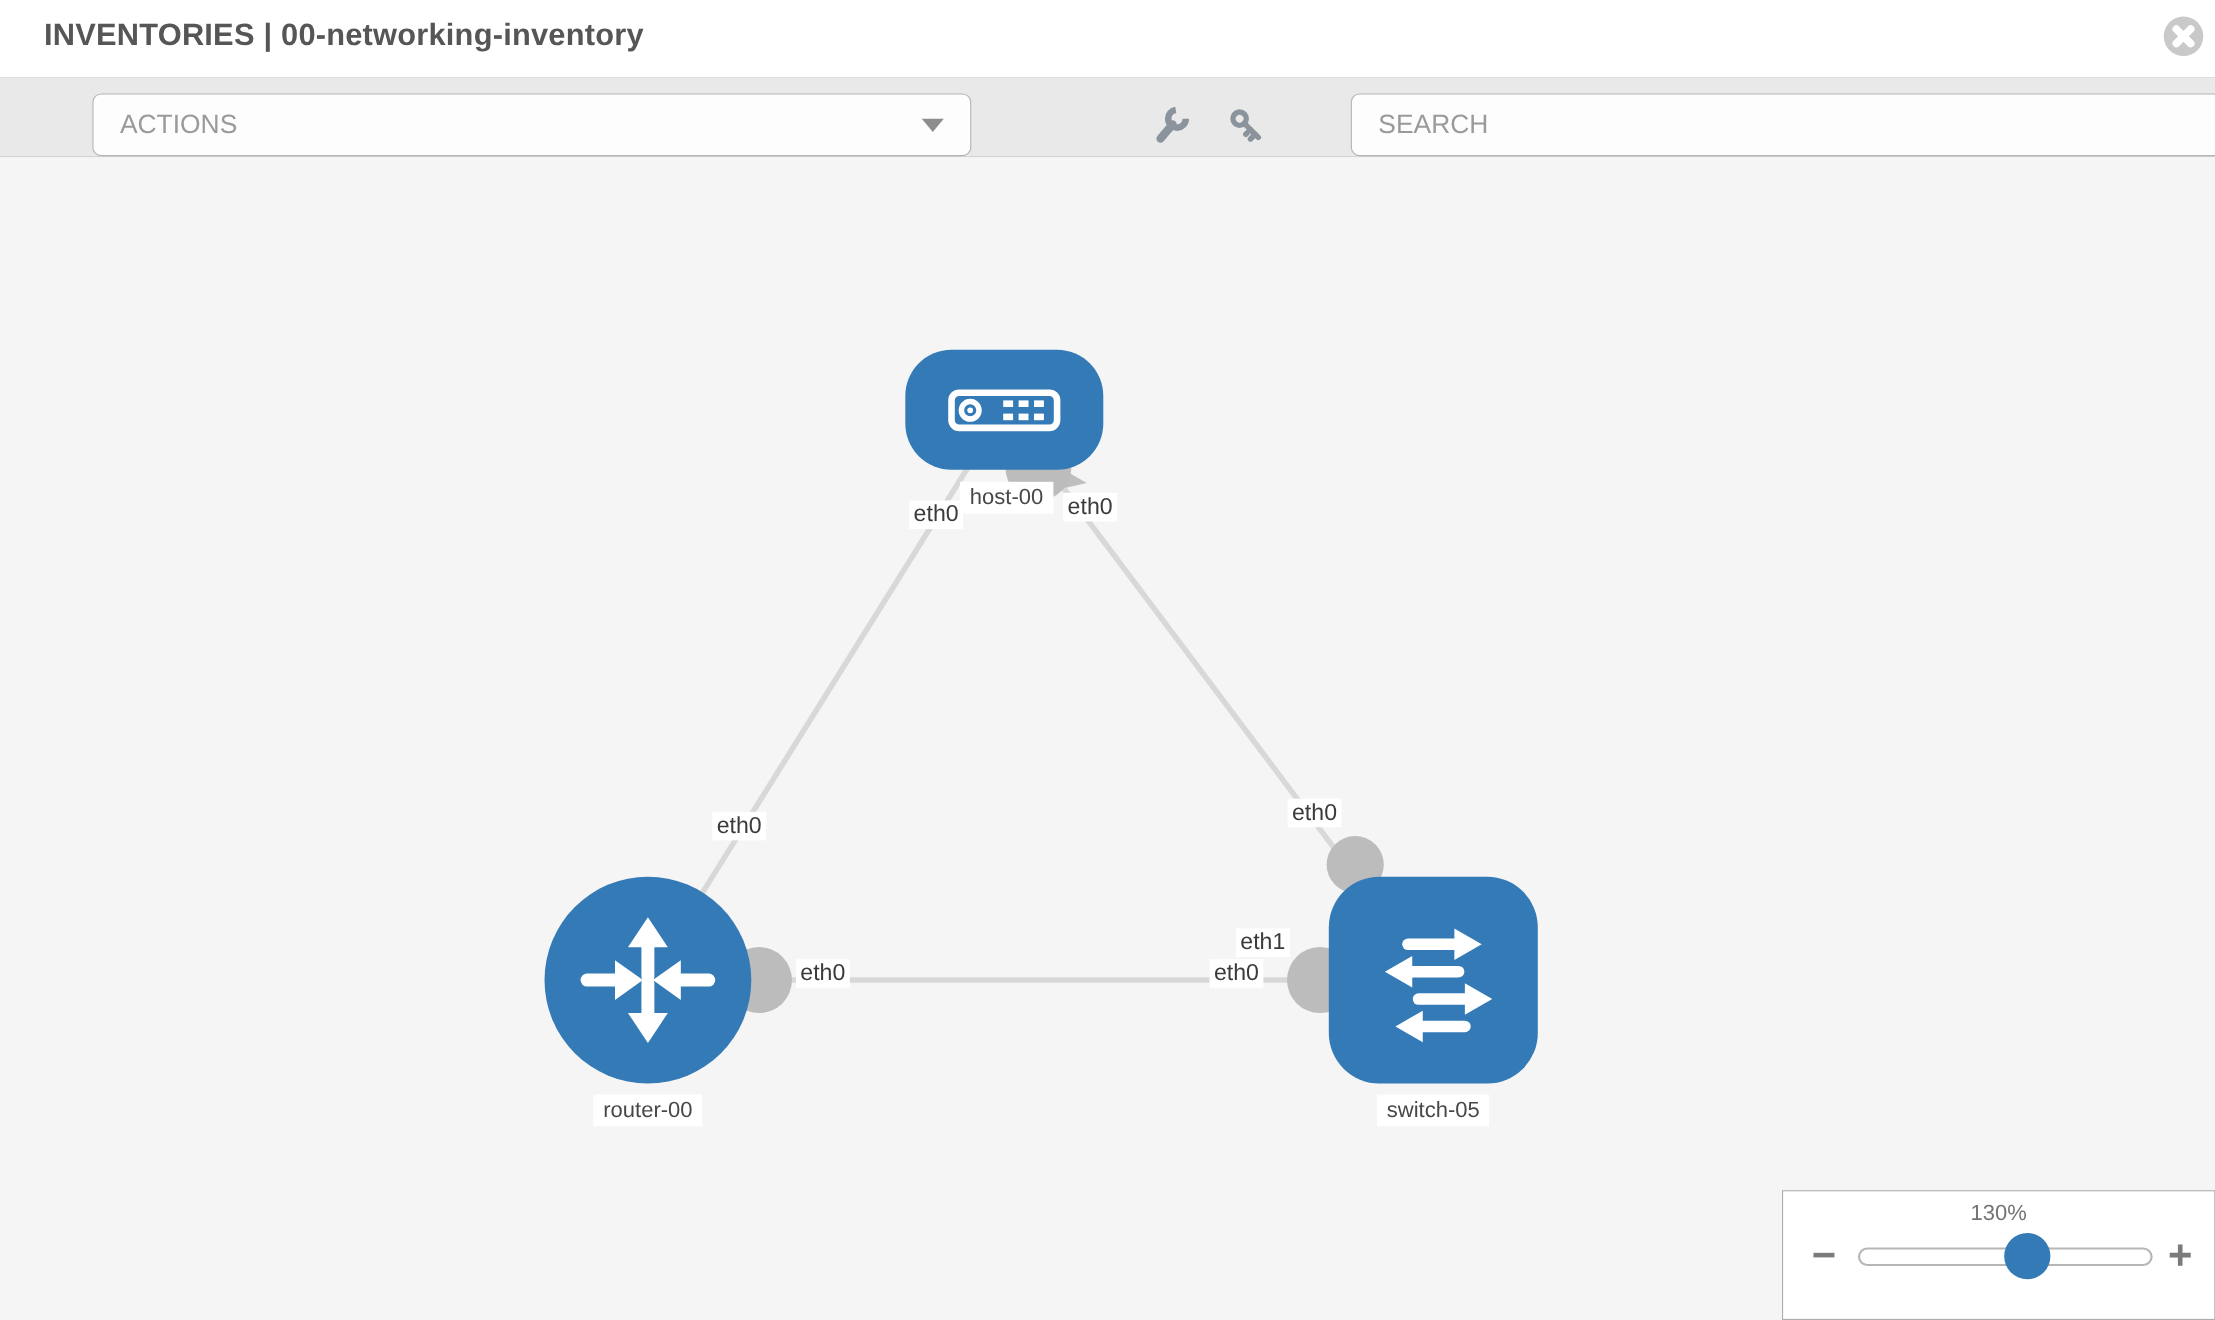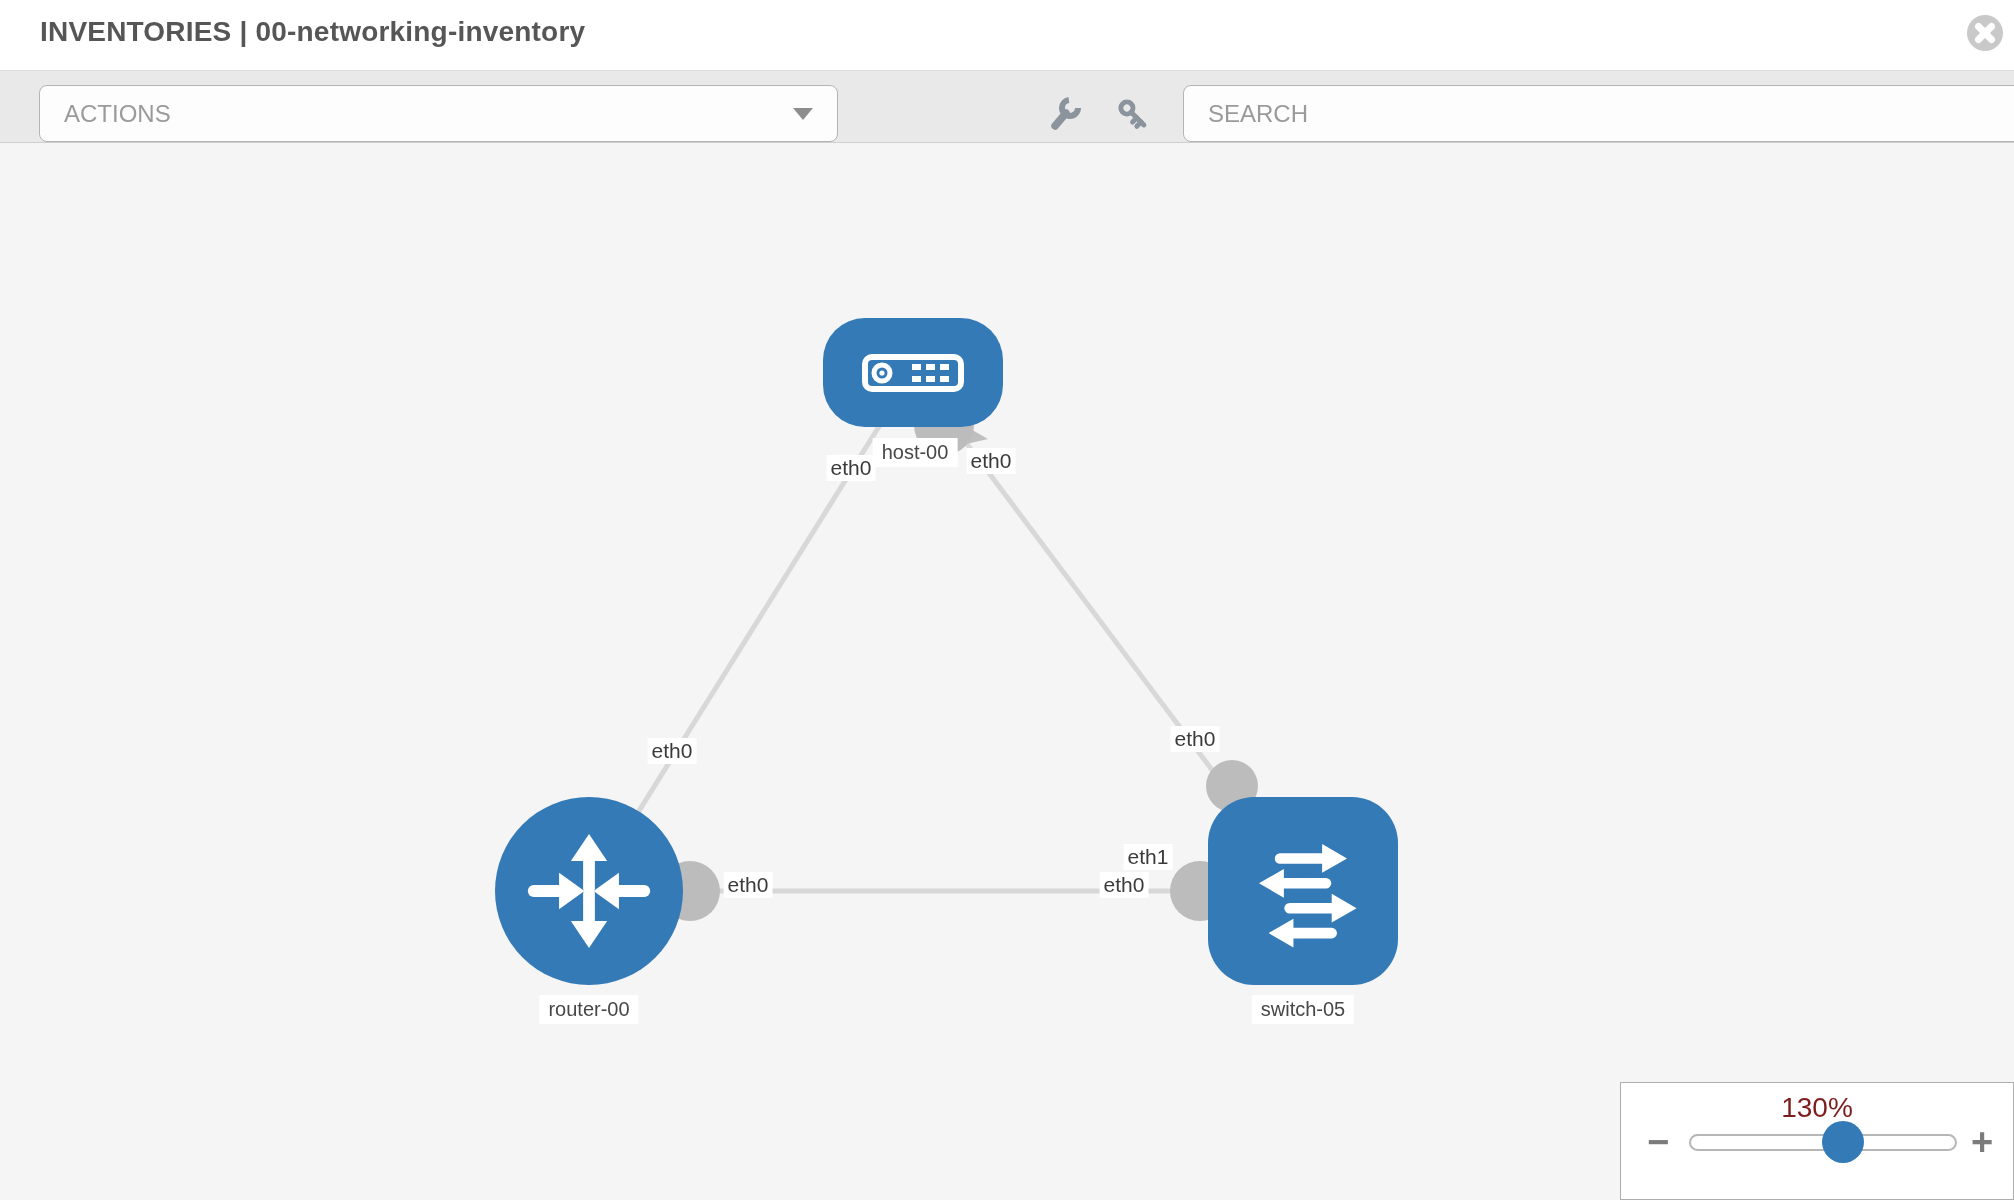--- a/index.html
+++ b/index.html
@@ -19,21 +19,21 @@
   }
   
   .toolbar {
     position:absolute; top:70px; left:0; width:100%; height:73px; box-sizing:border-box;
     background:#e9e9e9; border-top:1px solid #dedede; border-bottom:1px solid #cfcfcf;
   }
   .select {
     position:absolute; top:14px; height:57px; box-sizing:border-box;
     background:#fdfdfd; border:1px solid #b4b4b4; border-radius:8px;
     display:flex; align-items:center; padding:0 24px;
-    font-size:24px; color:#9a9a9a; cursor:pointer;
+    font-size:24px; color:#9a9a9a; cursor:pointer;margin-left:45px;
   }
   .select .chev {
     margin-left:auto; width:0; height:0;
     border-left:10px solid transparent; border-right:10px solid transparent;
     border-top:12px solid #8d8d8d;
   }
   .select-actions { left:39px;  width:799px; }
   .select-search  { left:1183px; width:936px; }
   .toolbtn {
     position:absolute; top:24px; width:40px; height:40px;
@@ -72,21 +72,21 @@
   .if-mid-left     { left:748px;  top:729px; }
   .if-mid-under    { left:1124px; top:729px; }
   .if-mid-over     { left:1148px; top:701px; z-index:3; }
   
   .zoom-panel {
     position:absolute; right:0; bottom:0; width:394px; height:118px; box-sizing:border-box;
     background:#fff; border:1px solid #adadad; z-index:6;
   }
   .zoom-level {
     position:absolute; left:0; top:9px; width:100%; text-align:center;
-    font-size:28px; color:#7f1d1d;
+    font-size:20px; color:#737373;
   }
   .zoom-out, .zoom-in {
     position:absolute; top:40px; font-weight:bold; color:#7b7b7b; cursor:pointer;
     font-size:38px; line-height:38px; user-select:none;
   }
   .zoom-out { left:26px; }
   .zoom-in  { left:350px; }
   .zoom-track {
     position:absolute; left:68px; top:51px; width:268px; height:17px; box-sizing:border-box;
     background:#fff; border:2px solid #b6b6b6; border-radius:10px; cursor:pointer;

